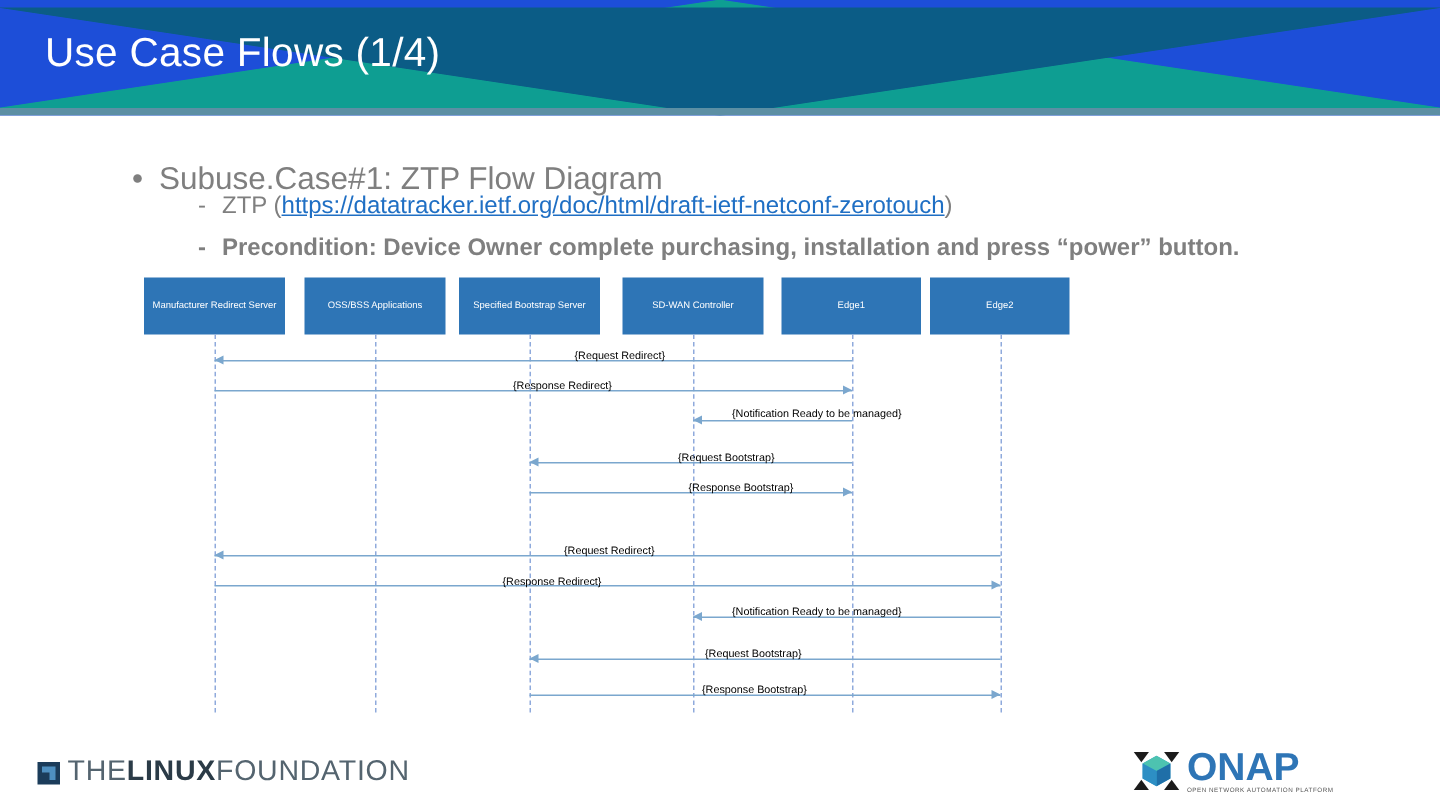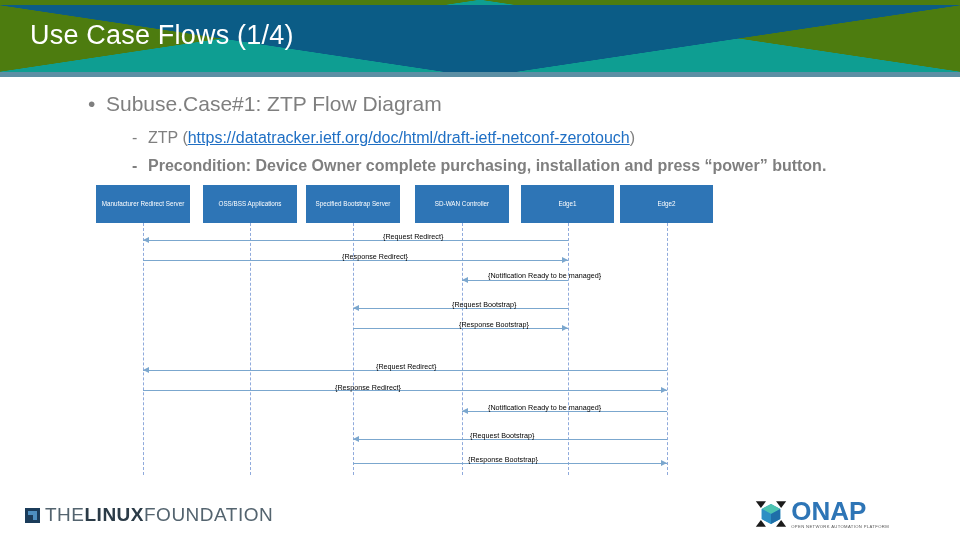--- a/index.html
+++ b/index.html
@@ -6,21 +6,21 @@
   body{
     width:960px;height:540px;overflow:hidden;
     background:#ffffff;
     font-family:"Liberation Sans", sans-serif;
     position:relative;
   }
 
   
   .header{
     position:absolute;left:0;top:0;width:960px;height:77px;
-    background:#4d7c0f;
+    background:#1d4ed8;
     overflow:hidden;
   }
   .hdr-shape{position:absolute;}
   
   .hdr-teal{
     left:0;top:0;width:960px;height:77px;
     background:
       linear-gradient(to bottom right, transparent 49.6%, #0E9E92 50%) 0 0/480px 72px no-repeat,
       linear-gradient(to bottom left, transparent 49.6%, #0E9E92 50%) 480px 0/480px 72px no-repeat;
   }
@@ -35,21 +35,21 @@
     left:0;top:72px;width:960px;height:5px;background:#5C8FA4;
   }
   .slide-title{
     position:absolute;left:30px;top:20px;
     font-size:27px;color:#ffffff;letter-spacing:.2px;
     white-space:nowrap;
   }
 
   
   .bullet1{
-    position:absolute;left:88px;top:92px;
+    position:absolute;left:88px;top:108px;
     font-size:21px;color:#7F7F7F;white-space:nowrap;
   }
   .bullet1 .dot{display:inline-block;width:18px;}
   .sub{
     position:absolute;font-size:16px;color:#7F7F7F;white-space:nowrap;
   }
   .sub .dash{display:inline-block;width:16px;color:#7F7F7F;}
   .sub2{left:132px;top:129px;}
   .sub3{left:132px;top:157px;font-weight:bold;}
   a.link{color:#1F6FC4;text-decoration:underline;}

